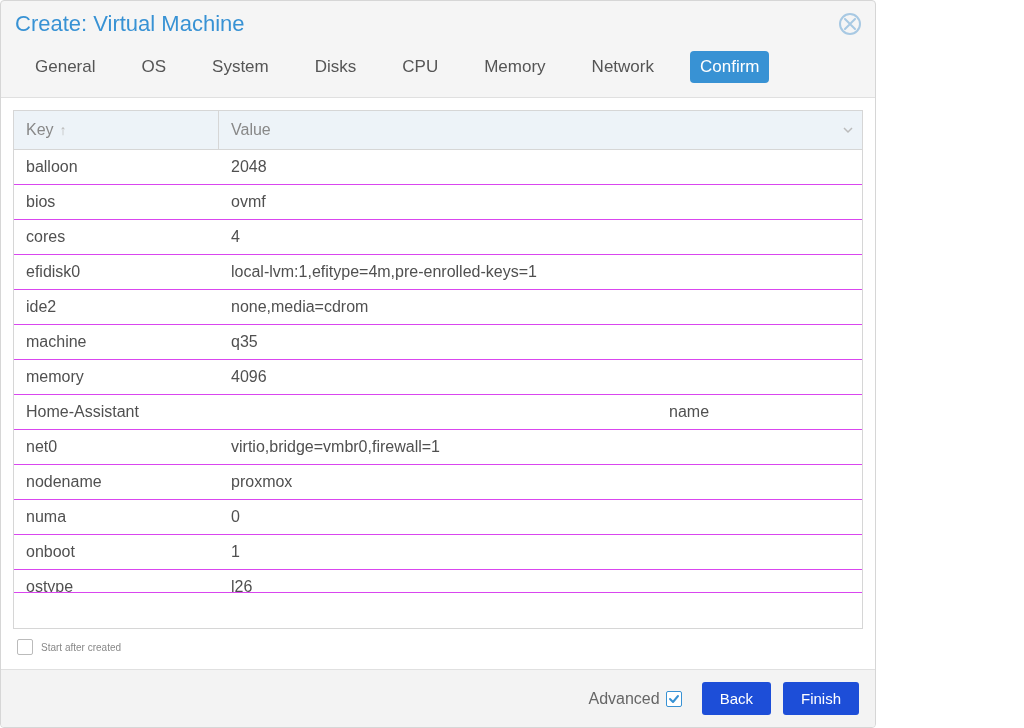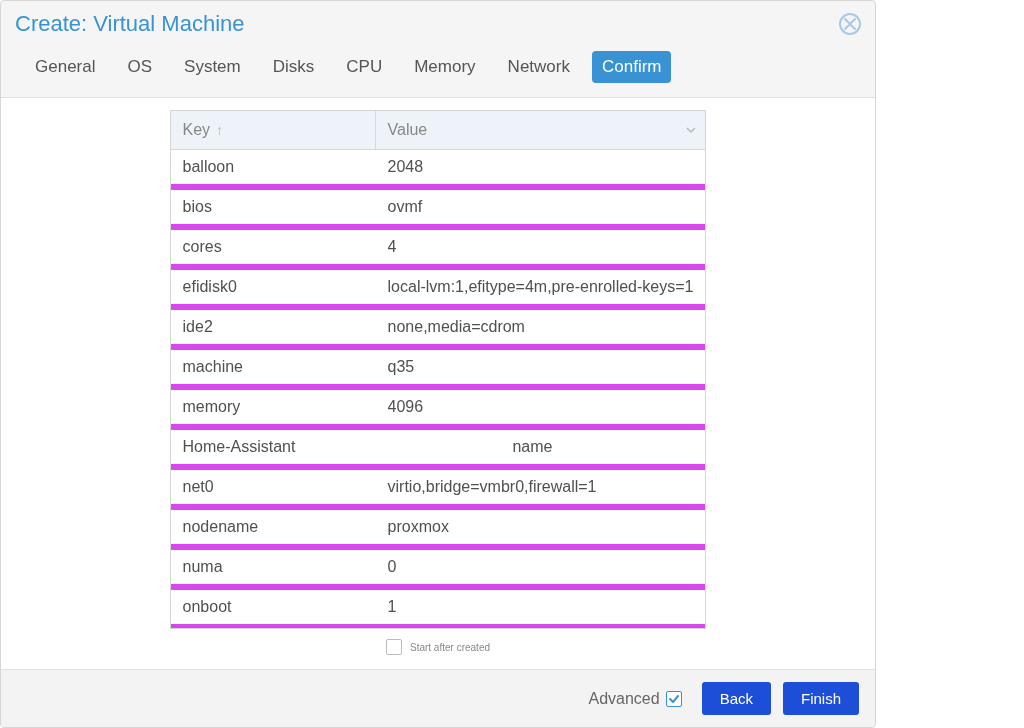--- a/index.html
+++ b/index.html
@@ -41,21 +41,21 @@
     display: flex;
     align-items: center;
     justify-content: center;
     cursor: pointer;
     background: transparent;
   }
   .close-btn svg { display:block; }
   .tab-strip {
     display: flex;
     align-items: center;
-    gap: 12px;
+    gap: 26px;
     padding: 10px 24px 14px 24px;
     border-bottom: 1px solid #e0e0e0;
   }
   .tab {
     font-size: 17px;
     color: #555;
     cursor: pointer;
     padding: 6px 10px;
     border-radius: 4px;
   }
@@ -63,21 +63,20 @@
     background: #3892d4;
     color: #fff;
   }
   .body {
     flex: 1;
     background: #fff;
     padding: 12px;
     display: flex;
     flex-direction: column;
     overflow: hidden;
-    align-items: center;
   }
   .grid {
     border: 1px solid #d6d6d6;
     display: flex;
     flex-direction: column;
     flex: 1;
     overflow: hidden;
   }
   .grid-header-row {
     display: flex;
@@ -106,21 +105,21 @@
     font-size: 14px;
   }
   .grid-body {
     flex: 1;
     overflow: hidden;
     display:flex;
     flex-direction:column;
   }
   .grid-row {
     display: flex;
-    border-bottom: 6px solid #d946ef;
+    border-bottom: 1px solid #d946ef;
     font-size: 16px;
     color: #505050;
   }
   .grid-cell {
     padding: 8px 12px;
     overflow: hidden;
     white-space: nowrap;
     text-overflow: ellipsis;
   }
   .grid-row.clipped .grid-cell { padding-bottom: 0; height: 22px; }

